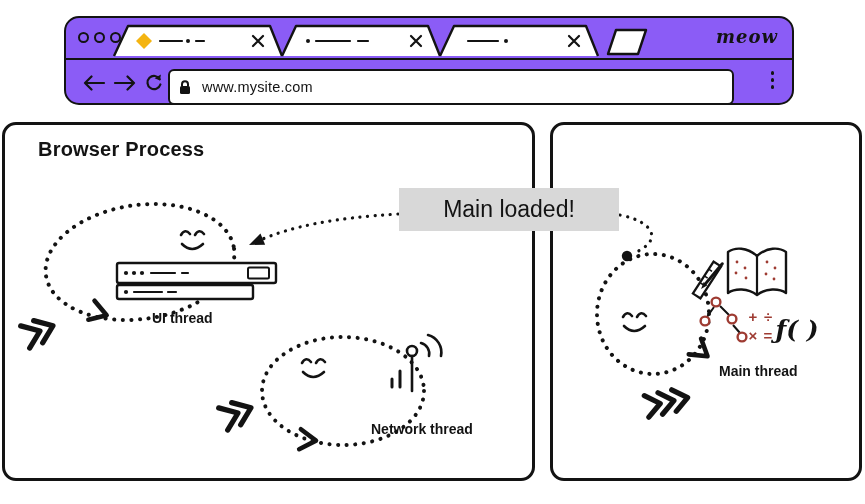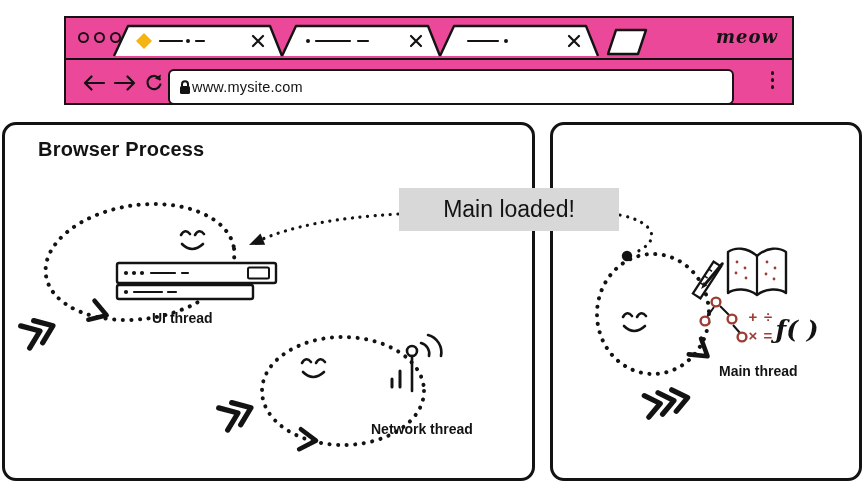--- a/index.html
+++ b/index.html
@@ -1,30 +1,30 @@
 <!DOCTYPE html>
 <html><head>
 <meta charset="utf-8">
 <style>
   html,body{margin:0;padding:0;background:#fff}
   .canvas{position:relative;width:865px;height:504px;background:#fff;overflow:hidden;
           font-family:"Liberation Sans",sans-serif;color:#131313}
 
   
   .window{position:absolute;left:64px;top:16px;width:730px;height:89px;border:2.5px solid #131313;
-          border-radius:0;background:#ec4899;box-sizing:border-box;z-index:2}
+          border-radius:15px;background:#8b5cf6;box-sizing:border-box;z-index:2}
   .tabbar{position:absolute;left:0;top:0;right:0;height:40px;border-bottom:2.5px solid #131313}
   .winDots{position:absolute;left:12px;top:14px;display:flex;gap:5px}
   .winDot{width:11px;height:11px;border:2px solid #131313;border-radius:50%;box-sizing:border-box}
   .tabsSvg{position:absolute;left:46px;top:5px}
   .brand{position:absolute;right:14px;top:8px;font:italic 800 18px "DejaVu Serif",serif;letter-spacing:1px}
   .navbar{position:absolute;left:0;top:42px;right:0;bottom:0}
   .navIcon{position:absolute;cursor:pointer}
   .addr{position:absolute;left:102px;top:9px;width:566px;height:26px;border:2px solid #131313;border-radius:6px;
-        box-sizing:border-box;display:flex;align-items:center;padding:16px 8px;gap:0;background:#fff}
+        box-sizing:border-box;display:flex;align-items:center;padding:16px 8px;gap:10px;background:#fff}
   .url{font-size:14.5px;font-weight:500;letter-spacing:.2px}
   .kebab{position:absolute;right:14px;top:7px;display:flex;flex-direction:column;gap:3.5px;padding:4px;cursor:pointer}
   .kebab span{width:3.5px;height:3.5px;background:#131313;border-radius:50%}
 
   
   .box{position:absolute;border:3px solid #131313;border-radius:14px;background:#fff;box-sizing:border-box;z-index:1}
   .browserBox{left:2px;top:122px;width:533px;height:359px}
   .rendererBox{left:550px;top:122px;width:312px;height:359px}
   .boxTitle{position:absolute;font-size:20px;font-weight:800;letter-spacing:.2px;z-index:5}
   .browserTitle{left:38px;top:138px}

